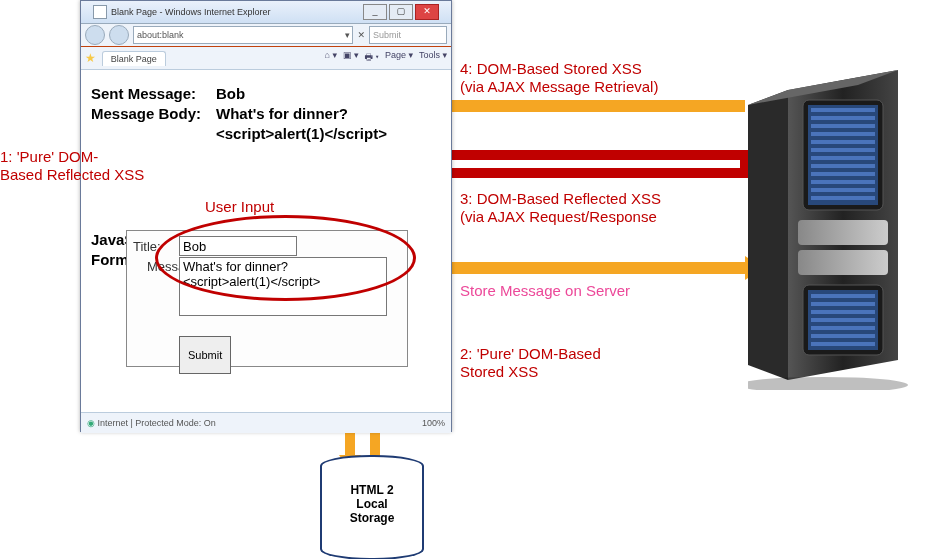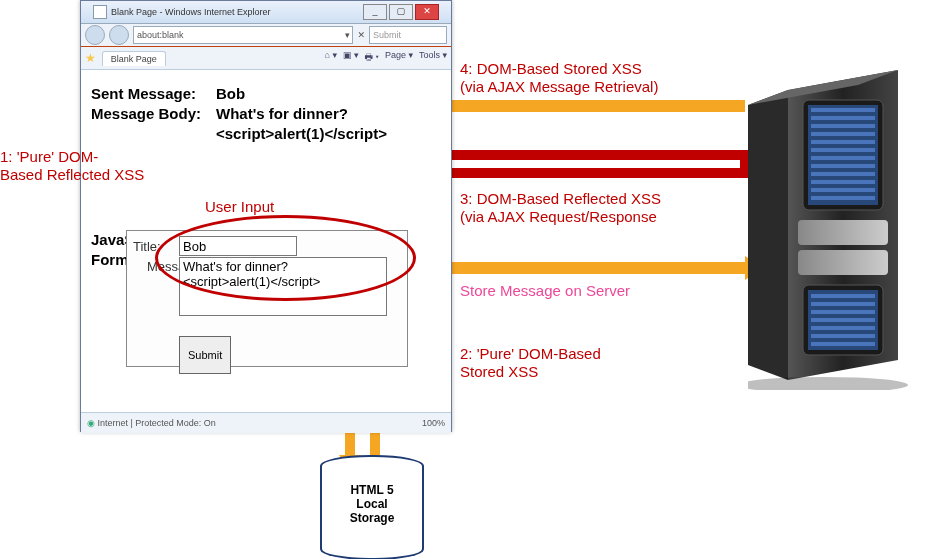--- a/index.html
+++ b/index.html
@@ -129,21 +129,21 @@
     <span>Internet | Protected Mode: On</span>
     <span class="zoom">100%</span>
   </div>
 </div>
 
 <div class="ellipse" style="left:155px;top:215px;width:255px;height:80px"></div>
 
 <div class="abs cyl">
   <div class="cylTop"></div>
   <div class="cylBody">
-      <span style="white-space:pre-line">HTML 5
+      <span style="white-space:pre-line">HTML 2
 Local
 Storage</span>
     </div>
   <div class="cylBot"></div>
 </div>
 
 <svg class="abs server" viewBox="0 0 170 320">
   <defs>
     <linearGradient id="g1" x1="0" x2="1">
         <stop offset="0" stop-color="#555"></stop>

